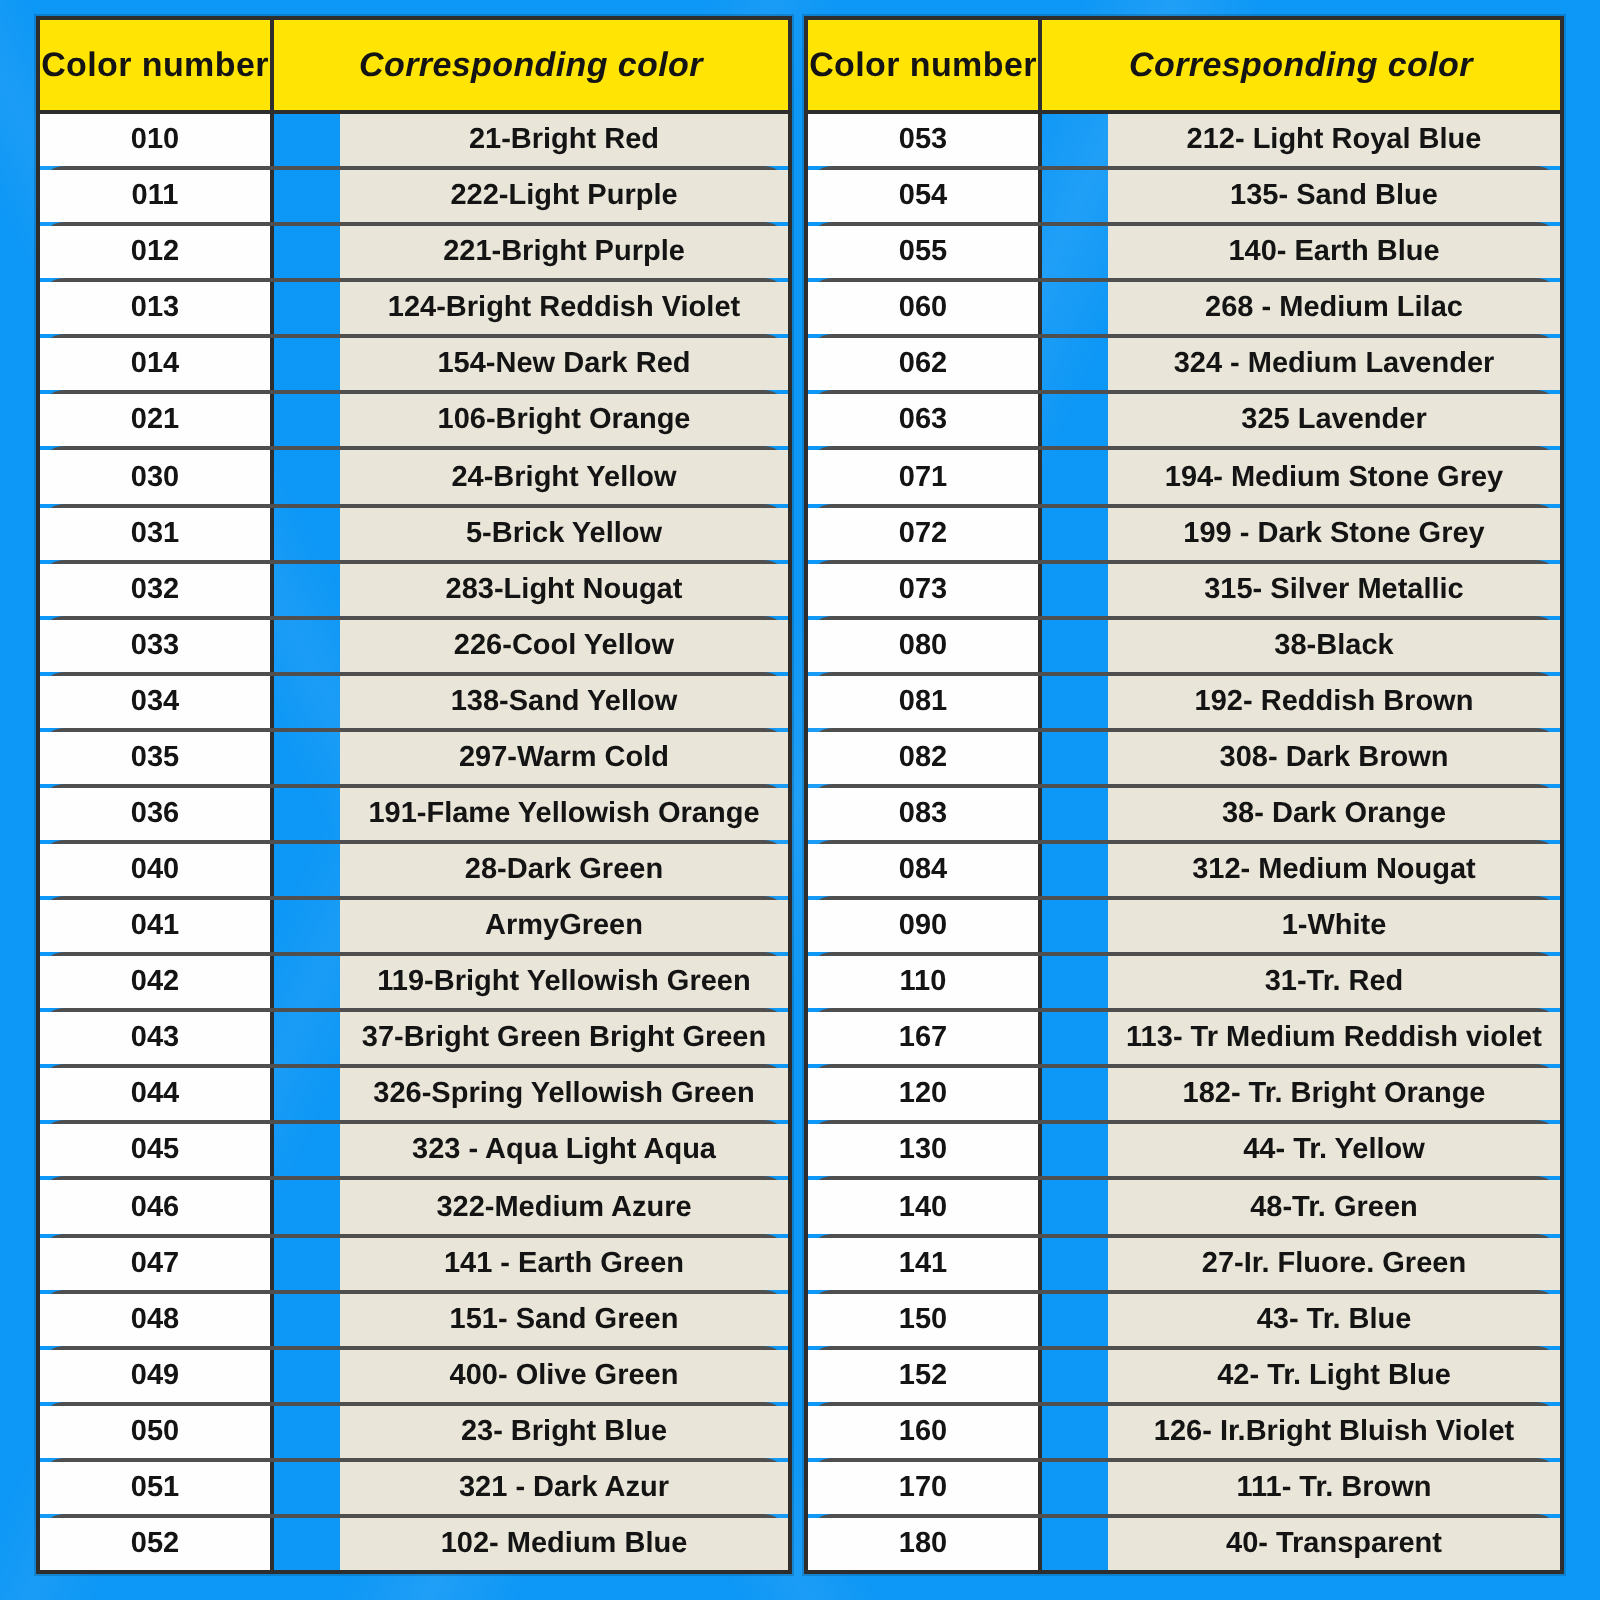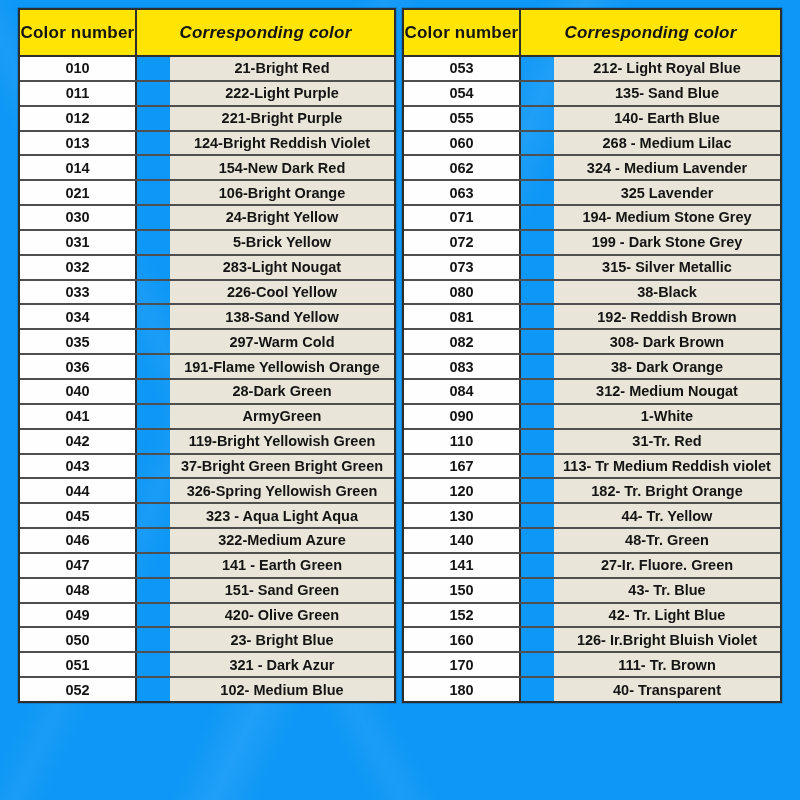--- a/index.html
+++ b/index.html
@@ -10,21 +10,21 @@
     font-family: "Liberation Sans", sans-serif;
     background:
       linear-gradient(115deg, rgba(255,255,255,0) 46%, rgba(255,255,255,0.08) 50%, rgba(255,255,255,0) 54%),
       linear-gradient(62deg, rgba(255,255,255,0) 30%, rgba(255,255,255,0.06) 33%, rgba(255,255,255,0) 36%),
       linear-gradient(295deg, rgba(255,255,255,0) 64%, rgba(255,255,255,0.05) 67%, rgba(255,255,255,0) 70%),
       var(--bg, #0D97F6);
   }
   .ctable {
     position: absolute;
     top: 8px;
-    height: 695px;
+    height: 779px;
     box-sizing: border-box;
     border: 2px solid var(--border-dark, #2E2E2E);
     display: flex;
     flex-direction: column;
     box-shadow: 0 0 0 1px rgba(0,0,0,0.15);
   }
   .ctable.left  { left: 18px;  width: 378px; }
   .ctable.right { left: 402px; width: 380px; }
 
   .thead {
@@ -38,21 +38,21 @@
     display: flex; align-items: center; justify-content: center;
     font-weight: 700;
     font-size: 17px;
     color: var(--text, #141414);
     letter-spacing: 0.2px;
   }
   .hnum   { width: 115px; flex: 0 0 115px; border-right: 2px solid var(--border-dark, #2E2E2E); }
   .hcolor { flex: 1; font-style: italic; }
 
   .tbody { flex: 1; display: flex; flex-direction: column; }
-  .trow  { flex: 1; display: flex; border-top: 2px solid var(--row-line, #4F4F4F); }
+  .trow  { flex: 1; display: flex; border-top: 2px solid var(--row-line, #4F4F4F); border-radius: 12px; }
   .trow:first-child { border-top: none; }
   .cell {
     display: flex; align-items: center; justify-content: center;
     font-size: 14.5px;
     font-weight: 600;
     color: var(--text, #141414);
     white-space: nowrap;
     overflow: hidden;
   }
   .num   { width: 115px; flex: 0 0 115px; background: var(--num-bg, #FEFEFE); border-right: 2px solid var(--border-dark, #2E2E2E); }
@@ -150,21 +150,21 @@
       <div class="trow">
         <div class="cell num">047</div>
         <div class="cell cname">141 - Earth Green</div>
       </div>
       <div class="trow">
         <div class="cell num">048</div>
         <div class="cell cname">151- Sand Green</div>
       </div>
       <div class="trow">
         <div class="cell num">049</div>
-        <div class="cell cname">420- Olive Green</div>
+        <div class="cell cname">400- Olive Green</div>
       </div>
       <div class="trow">
         <div class="cell num">050</div>
         <div class="cell cname">23- Bright Blue</div>
       </div>
       <div class="trow">
         <div class="cell num">051</div>
         <div class="cell cname">321 - Dark Azur</div>
       </div>
       <div class="trow">

